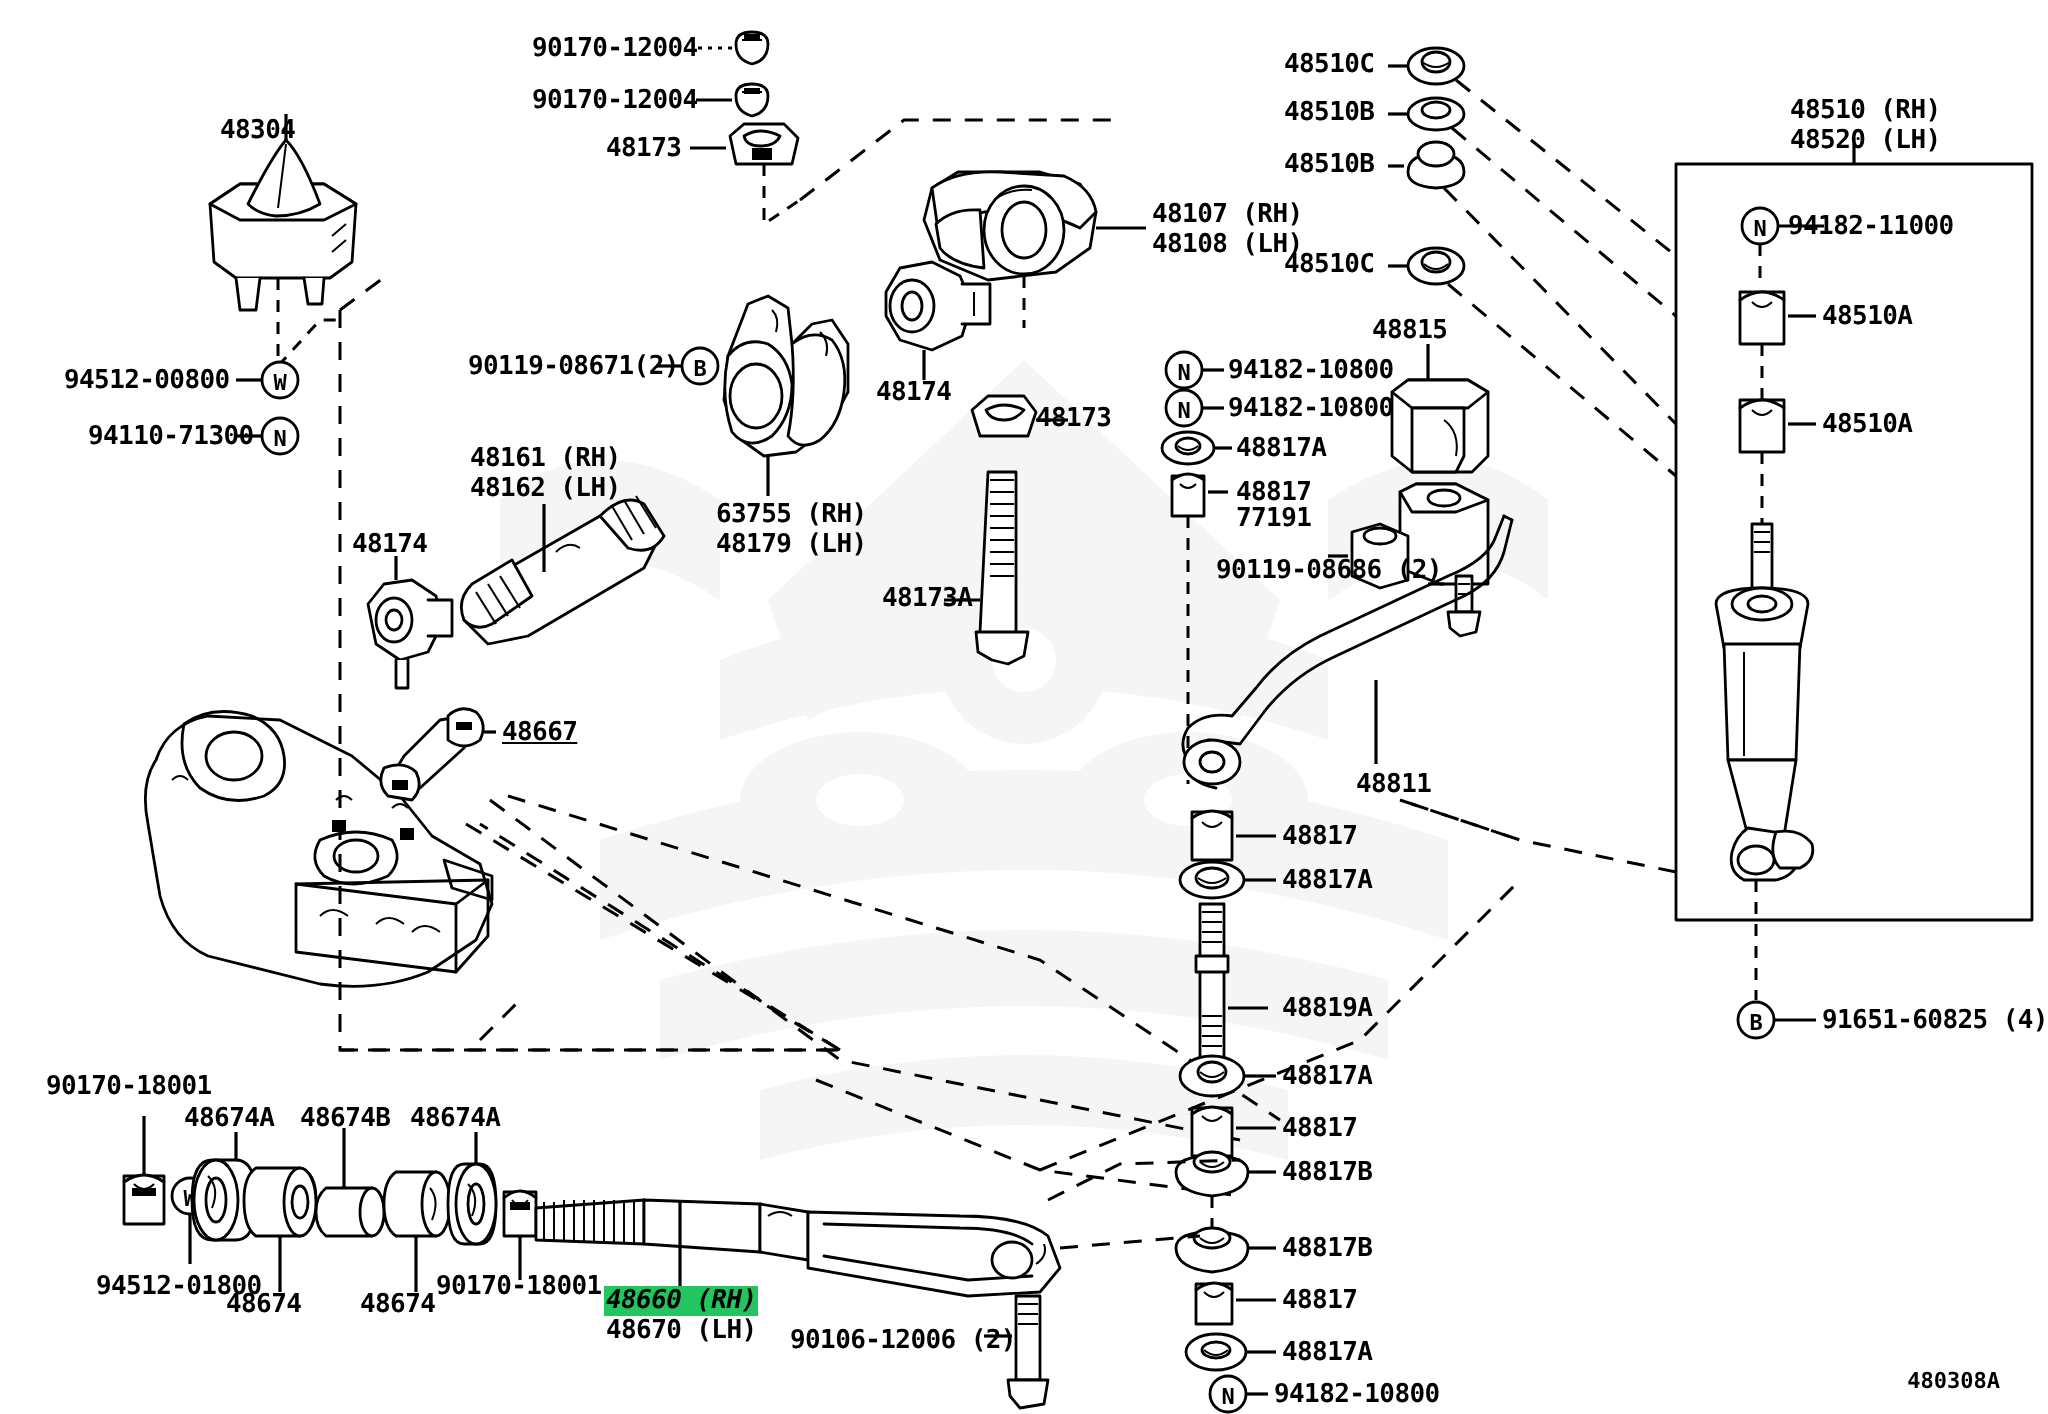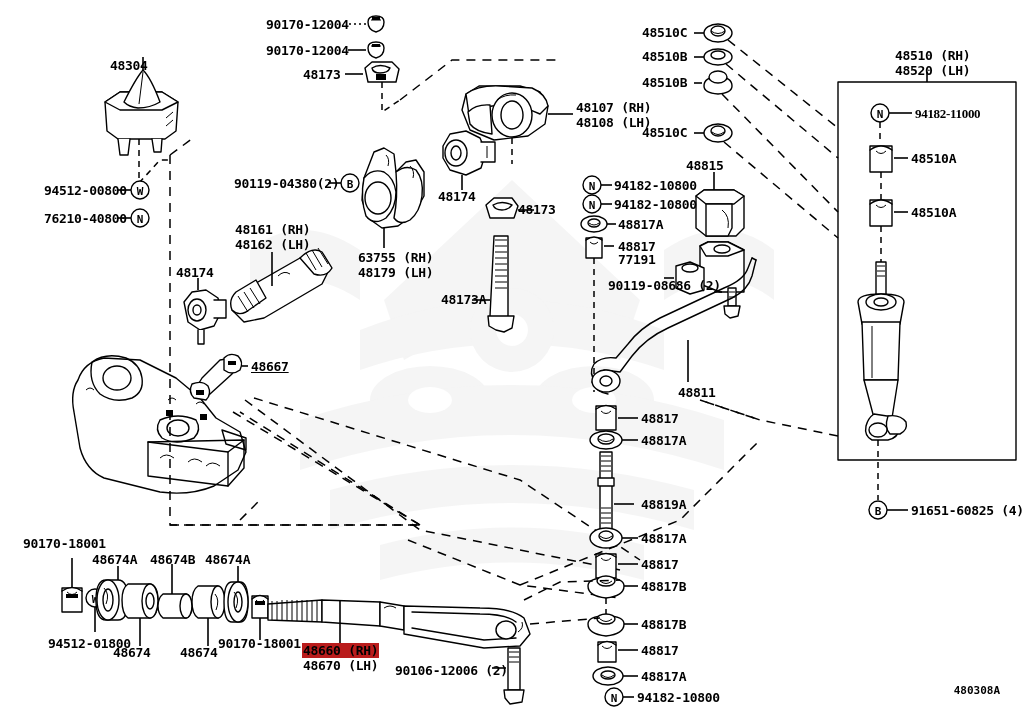--- a/index.html
+++ b/index.html
@@ -31,22 +31,23 @@
     position: absolute;
     font-family: "DejaVu Sans Mono", "Liberation Mono", monospace;
     font-size: 13px;
     font-weight: bold;
     color: #000000;
     white-space: pre;
     letter-spacing: -0.3px;
     line-height: 15px;
   }
   .lbl.hl {
-    background: #b91c1c;
+    background: #22c55e;
     padding: 0 1px;
+    font-style: italic;
   }
   #code-tag {
     position: absolute;
     right: 24px;
     bottom: 10px;
     font-family: "DejaVu Sans Mono", "Liberation Mono", monospace;
     font-size: 11px;
     font-weight: bold;
     color: #000;
     letter-spacing: 0px;
@@ -550,28 +551,28 @@
       <path class="thin" d="M509 657 L519 657"></path>
       <path class="thin" d="M509 662 L519 662"></path>
       <path class="sf" d="M504 690 L524 690 L522 702 L510 704 L505 698 Z"></path>
       <path class="ld" d="M506 668 L492 668"></path>
     </g>
 
     <path class="dash" d="M530 624 L600 618"></path>
   </svg>
 
   <div class="lbl" style="left:110px; top:58px;">48304</div>
-  <div class="lbl" style="left:44px; top:183px;">94512-00800</div>
-  <div class="lbl" style="left:44px; top:211px;">76210-40800</div>
+  <div class="lbl" style="left:32px; top:183px;">94512-00800</div>
+  <div class="lbl" style="left:44px; top:211px;">94110-71300</div>
 
   <div class="lbl" style="left:266px; top:17px;">90170-12004</div>
   <div class="lbl" style="left:266px; top:43px;">90170-12004</div>
   <div class="lbl" style="left:303px; top:67px;">48173</div>
 
-  <div class="lbl" style="left:234px; top:176px;">90119-04380(2)</div>
+  <div class="lbl" style="left:234px; top:176px;">90119-08671(2)</div>
   <div class="lbl" style="left:235px; top:222px;">48161 (RH)</div>
   <div class="lbl" style="left:235px; top:237px;">48162 (LH)</div>
   <div class="lbl" style="left:176px; top:265px;">48174</div>
   <div class="lbl" style="left:358px; top:250px;">63755 (RH)</div>
   <div class="lbl" style="left:358px; top:265px;">48179 (LH)</div>
   <div class="lbl" style="left:438px; top:189px;">48174</div>
   <div class="lbl" style="left:518px; top:202px;">48173</div>
   <div class="lbl" style="left:441px; top:292px;">48173A</div>
 
   <div class="lbl" style="left:576px; top:100px;">48107 (RH)</div>
@@ -585,21 +586,21 @@
   <div class="lbl" style="left:686px; top:158px;">48815</div>
   <div class="lbl" style="left:614px; top:178px;">94182-10800</div>
   <div class="lbl" style="left:614px; top:197px;">94182-10800</div>
   <div class="lbl" style="left:618px; top:217px;">48817A</div>
   <div class="lbl" style="left:618px; top:239px;">48817</div>
   <div class="lbl" style="left:618px; top:252px;">77191</div>
   <div class="lbl" style="left:608px; top:278px;">90119-08686 (2)</div>
 
   <div class="lbl" style="left:895px; top:48px;">48510 (RH)</div>
   <div class="lbl" style="left:895px; top:63px;">48520 (LH)</div>
-  <div class="lbl" style="left:915px; top:106px;font-family:Liberation Serif, serif;">94182-11000</div>
+  <div class="lbl" style="left:894px; top:106px;">94182-11000</div>
   <div class="lbl" style="left:911px; top:151px;">48510A</div>
   <div class="lbl" style="left:911px; top:205px;">48510A</div>
   <div class="lbl" style="left:911px; top:503px;">91651-60825 (4)</div>
 
   <div class="lbl" style="left:251px; top:359px;text-decoration:underline;">48667</div>
 
   <div class="lbl" style="left:678px; top:385px;">48811</div>
 
   <div class="lbl" style="left:641px; top:411px;">48817</div>
   <div class="lbl" style="left:641px; top:433px;">48817A</div>

